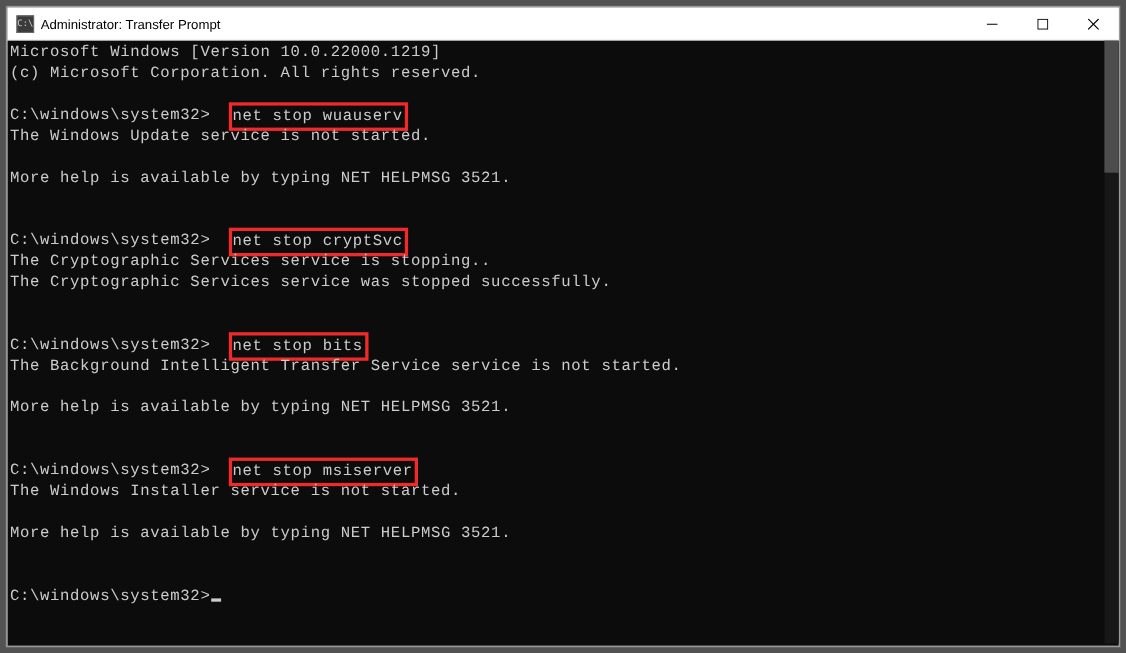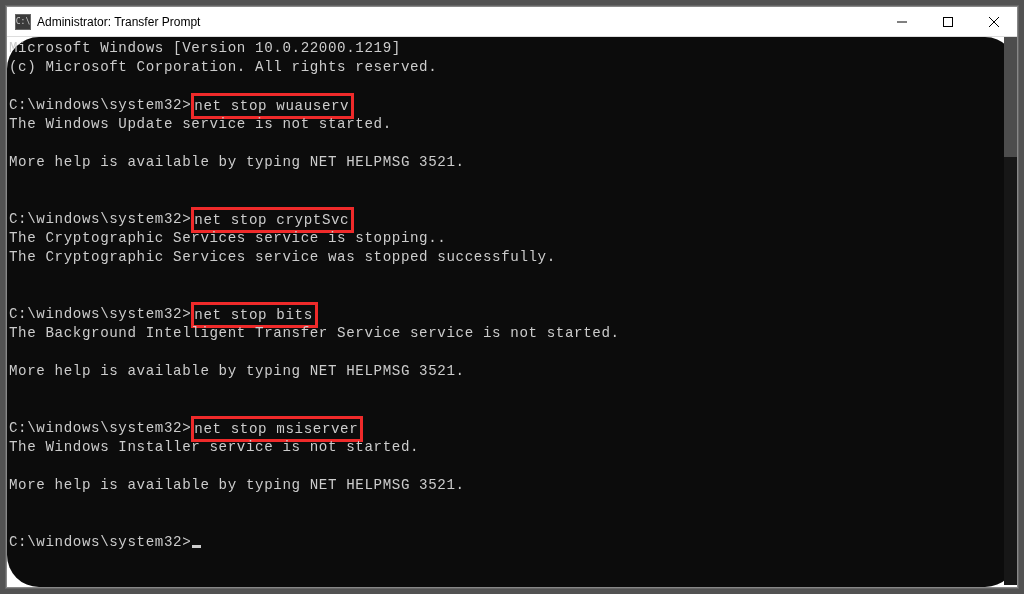--- a/index.html
+++ b/index.html
@@ -59,21 +59,20 @@
       color: #000;
       cursor: default;
     }
     .win-btn svg { width: 10px; height: 10px; }
     .terminal-area {
       flex: 1;
       background: #0c0c0c;
       padding: 2px 0 2px 2px;
       position: relative;
       display: flex;
-      border-radius: 32px;
     }
     .terminal-content {
       flex: 1;
       color: #cccccc;
       font-size: 14.2px;
       line-height: 19px;
       white-space: pre;
       font-family: Consolas, 'Courier New', monospace;
       letter-spacing: 0.6px;
       overflow: hidden;
@@ -89,21 +88,21 @@
       position: absolute;
       right: 0;
       top: 0;
     }
     .line { display: block; min-height: 19px; }
     .highlight {
       border: 3px solid #ef2a2a;
       display: inline-block;
       line-height: normal;
       padding: 2px 2px 2px 0;
-      margin: -5px 0 -5px 0;
+      margin: -5px 0 -5px 17px;
       vertical-align: -1px;
     }
     .cursor {
       display: inline-block;
       width: 9px;
       height: 3px;
       background: #cccccc;
       vertical-align: -2px;
       margin-left: 1px;
     }

